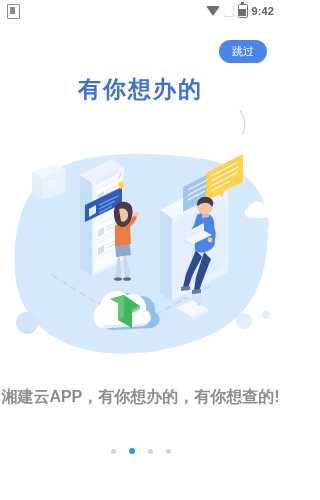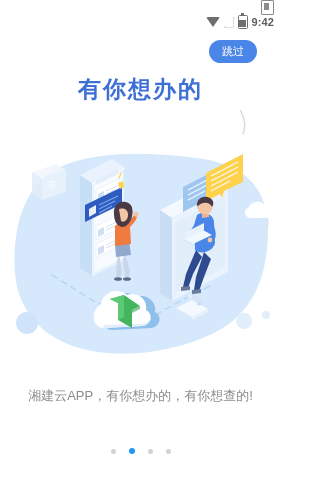--- a/index.html
+++ b/index.html
@@ -15,26 +15,25 @@
     position: relative;
   }
 
   
   .status-bar {
     position: absolute;
     top: 0; left: 0;
     width: 281px;
     height: 22px;
     display: flex;
-    align-items: flex-end;
+    align-items: center;
     justify-content: space-between;
     padding: 0 7px;
     box-sizing: border-box;
     z-index: 30;
-    flex-direction: column;
   }
   .status-left {
     display: flex;
     align-items: center;
   }
   .notif-icon {
     width: 11px;
     height: 13px;
     border: 1.5px solid #8b8b8b;
     border-radius: 1px;
@@ -97,21 +96,21 @@
     font-size: 11px;
     font-weight: bold;
     color: #5e5e5e;
     letter-spacing: 0.1px;
   }
 
   
   .skip-button {
     position: absolute;
     top: 40px;
-    right: 24px;
+    right: 14px;
     width: 48px;
     height: 23px;
     border-radius: 12px;
     background: #4a86e8;
     color: #ffffff;
     font-size: 11px;
     display: flex;
     align-items: center;
     justify-content: center;
     border: none;
@@ -149,23 +148,24 @@
     height: 265px;
   }
 
   
   .subtitle {
     position: absolute;
     top: 387px;
     left: 0;
     width: 281px;
     text-align: center;
-    font-size: 13px;
+    font-size: 16px;
     color: #8d8d8d;
     z-index: 20;
+    font-weight: bold;
   }
 
   
   .dots {
     position: absolute;
     top: 448px;
     left: 0;
     width: 281px;
     display: flex;
     justify-content: center;

